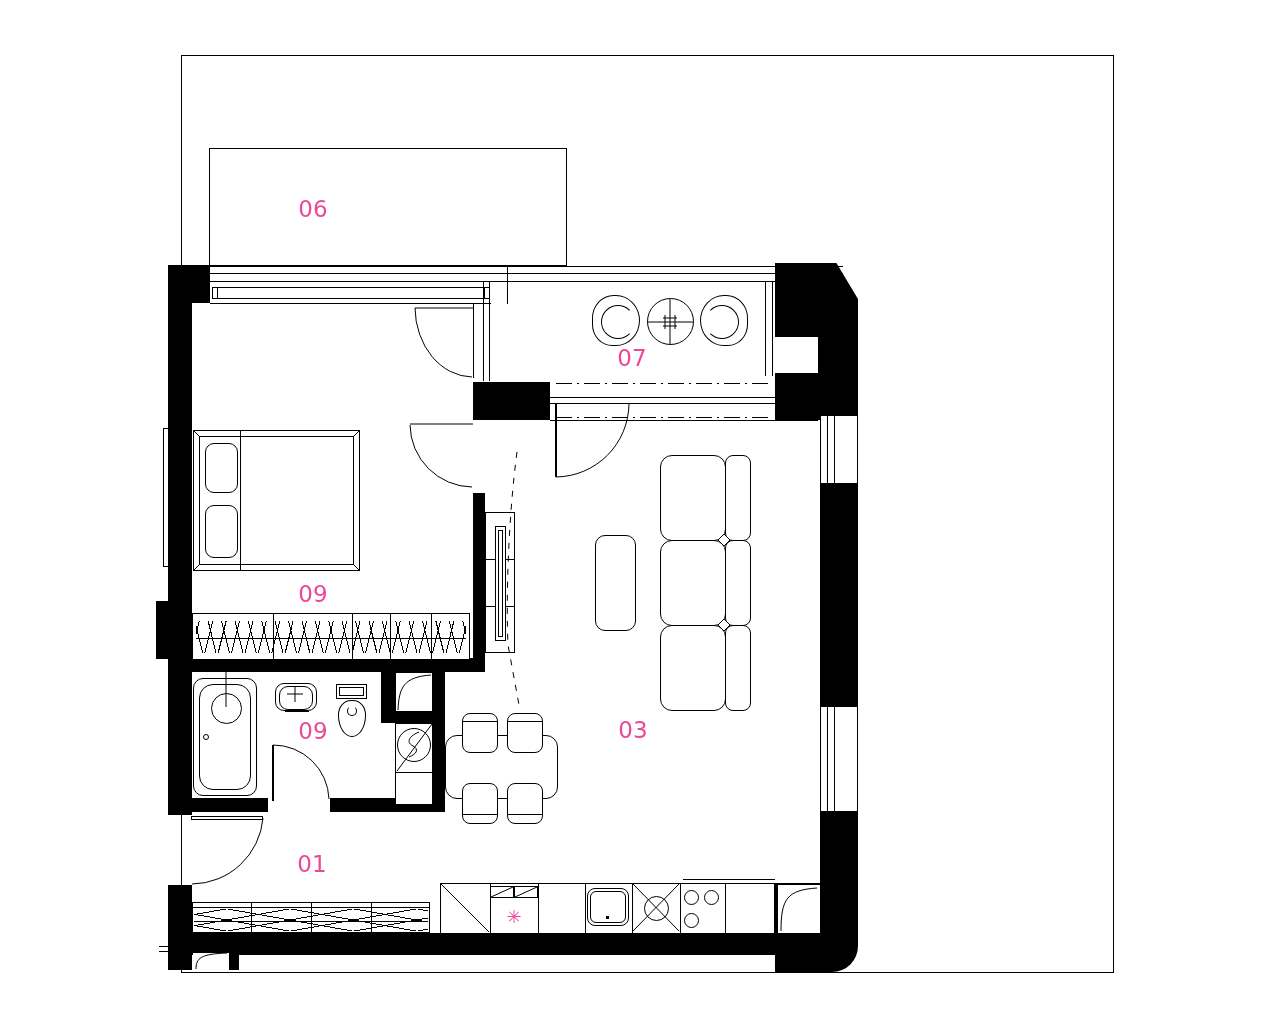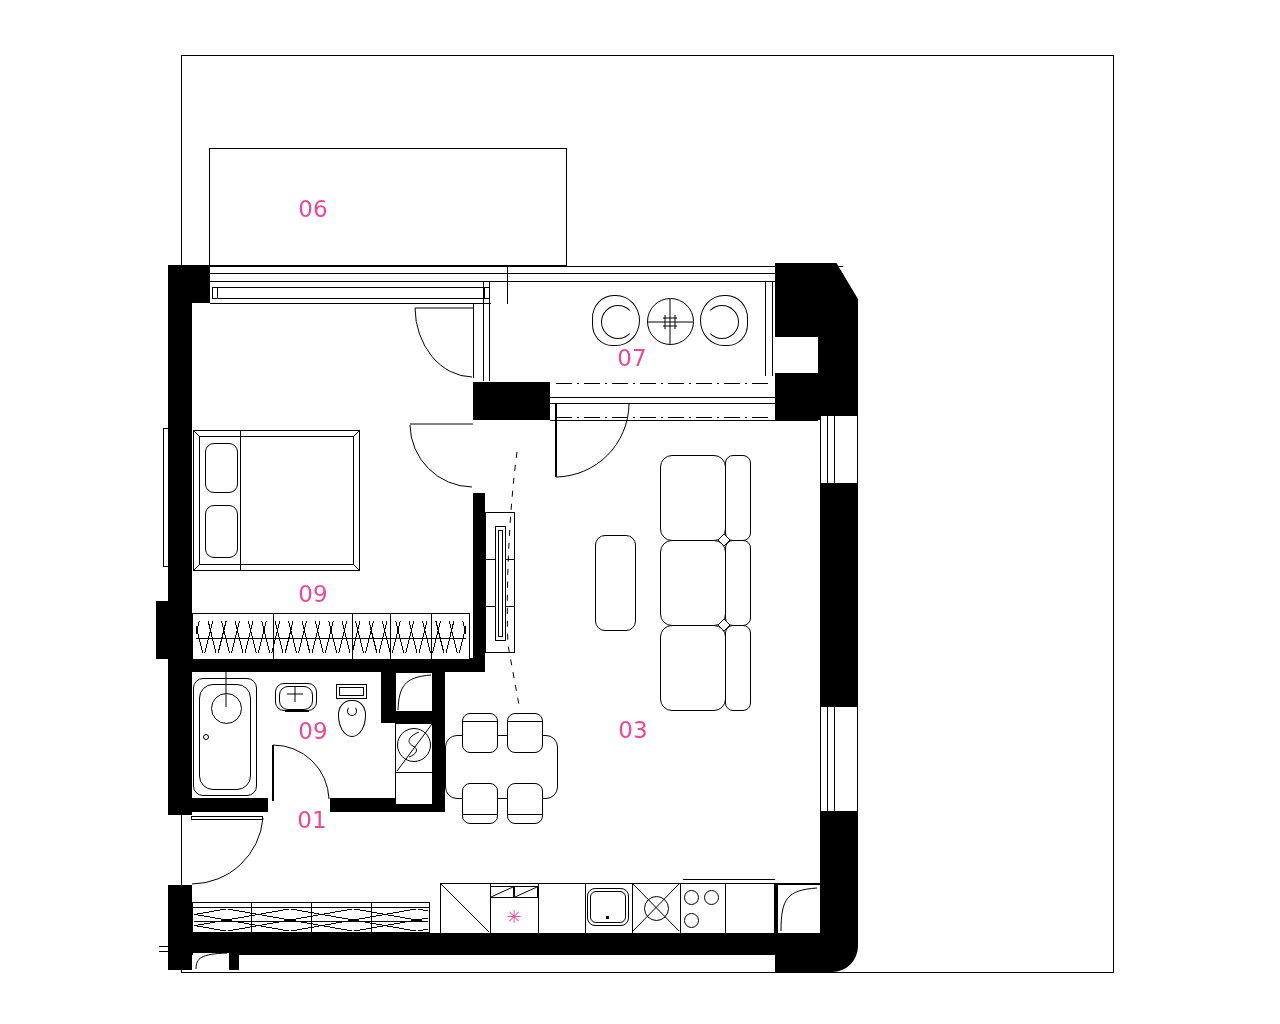--- a/index.html
+++ b/index.html
@@ -200,21 +200,21 @@
       <path stroke-dasharray="6,7" d="M 517 452 C 508 520 506 600 508 645 L 519 705"></path>
       <path d="M 226 667 L 226 707"></path>
       <path d="M 295 686 L 295 702 M 287 694 L 303 694"></path>
       <path d="M 670 299 L 670 345 M 647 322 L 693 322 M 665 315 L 665 329 M 675 315 L 675 329 M 663 318 L 677 318 M 663 326 L 677 326"></path>
       <path d="M 194 431 L 200 437 M 359 431 L 353 437 M 194 570 L 200 564 M 359 570 L 353 564"></path>
       <path fill="#fff" d="M 724 534 l 6 6 l -6 6 l -6 -6 Z"></path>
       <path fill="#fff" d="M 724 619 l 6 6 l -6 6 l -6 -6 Z"></path>
     </g>
   </svg>
 
-  <div class="abs lbl" style="left:312px;top:820px">01</div>
+  <div class="abs lbl" style="left:312px;top:864px">01</div>
   <div class="abs lbl" style="left:313px;top:731px">09</div>
   <div class="abs lbl" style="left:633px;top:730px">03</div>
   <div class="abs lbl" style="left:313px;top:594px">09</div>
   <div class="abs lbl" style="left:632px;top:358px">07</div>
   <div class="abs lbl" style="left:313px;top:209px">06</div>
 
   <div class="abs lbl" style="left:514px;top:916px;font-size:18px;font-weight:bold">✳</div>
 
 </div>
 

